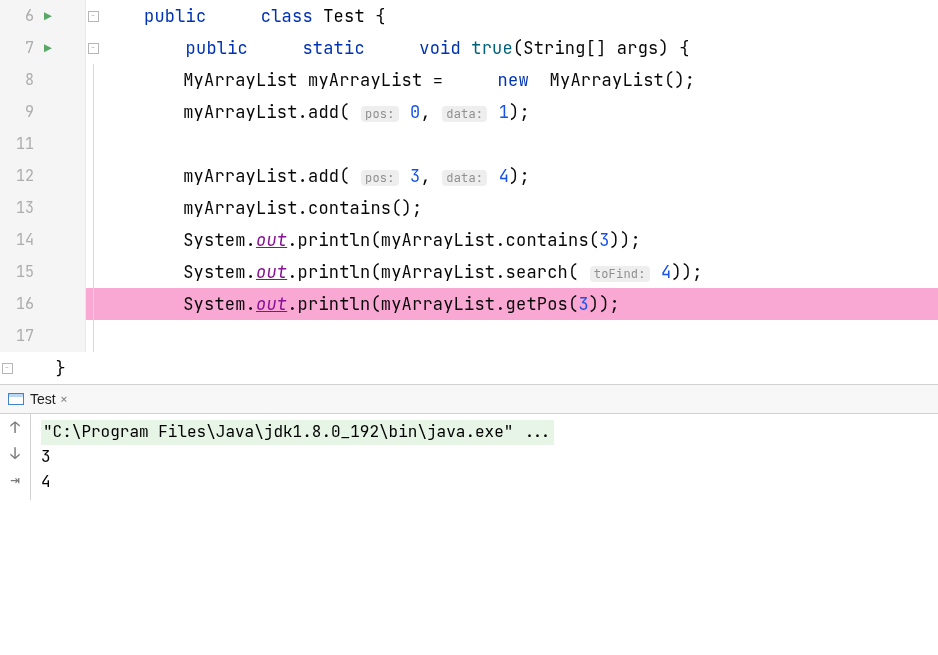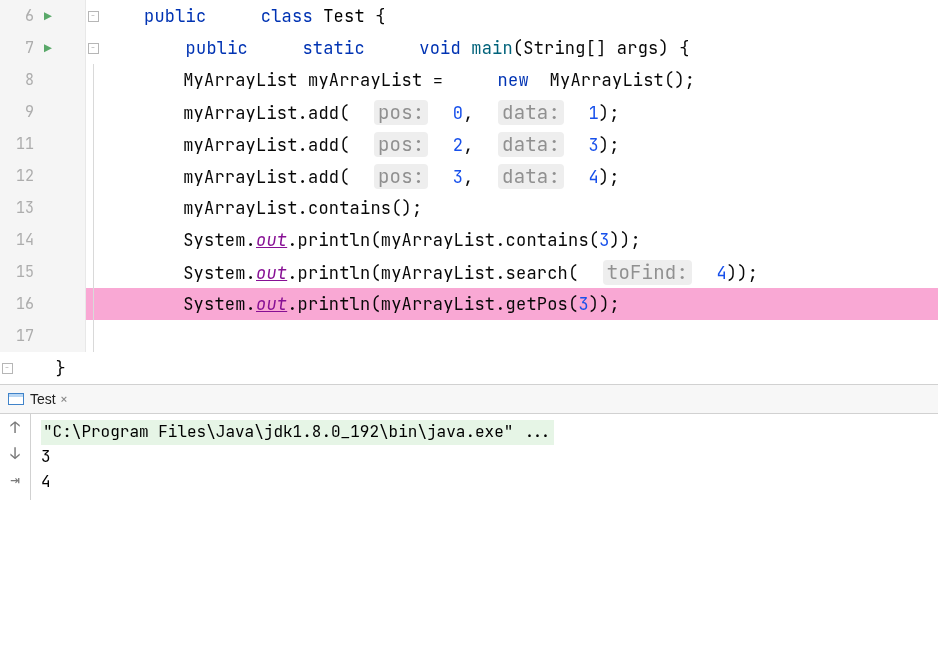--- a/index.html
+++ b/index.html
@@ -86,22 +86,22 @@
   .kw { color: #0033b3; padding-left: 44px; }
   .cls { color: #000; }
   .mname { color: #00627a; }
   .field { color: #871094; font-style: italic; text-decoration: underline; }
   .num { color: #1750eb; }
   .hint {
     background: #eeeeee;
     color: #909090;
     border-radius: 4px;
     padding: 0 4px;
-    font-size: 19px;
-    margin: 0 14px;
+    font-size: 12px;
+    margin: 0 1px;
   }
   .plain { color: #080808; }
 
   
   .run-panel-tab-bar {
     display: flex;
     align-items: center;
     height: 28px;
     border-bottom: 1px solid #d1d1d1;
     background: #f7f7f7;
@@ -173,21 +173,21 @@
       <span class="code"><span class="kw">public</span><span class="plain"> </span><span class="kw">class</span><span class="plain"> </span><span class="cls">Test</span><span class="plain"> {</span></span>
     </div>
     <div class="line">
       <div class="gutter">
         <span class="ln">7</span>
         <span class="run-icon">▶</span>
       </div>
       <div class="fold-col">
         <span class="fold-icon">-</span>
       </div>
-      <span class="code"><span class="plain">    </span><span class="kw">public</span><span class="plain"> </span><span class="kw">static</span><span class="plain"> </span><span class="kw">void</span><span class="plain"> </span><span class="mname">main</span><span class="plain">(String[] args) {</span></span>
+      <span class="code"><span class="plain">    </span><span class="kw">public</span><span class="plain"> </span><span class="kw">static</span><span class="plain"> </span><span class="kw">void</span><span class="plain"> </span><span class="mname">true</span><span class="plain">(String[] args) {</span></span>
     </div>
     <div class="line">
       <div class="gutter">
         <span class="ln">8</span>
       </div>
       <div class="fold-col">
         <span class="fold-line"></span>
       </div>
       <span class="code"><span class="plain">        MyArrayList myArrayList = </span><span class="kw">new</span><span class="plain">  MyArrayList();</span></span>
     </div>
@@ -200,21 +200,20 @@
       </div>
       <span class="code"><span class="plain">        myArrayList.add( </span><span class="hint">pos:</span><span class="plain"> </span><span class="num">0</span><span class="plain">, </span><span class="hint">data:</span><span class="plain"> </span><span class="num">1</span><span class="plain">);</span></span>
     </div>
     <div class="line">
       <div class="gutter">
         <span class="ln">11</span>
       </div>
       <div class="fold-col">
         <span class="fold-line"></span>
       </div>
-      <span class="code"><span class="plain">        myArrayList.add( </span><span class="hint">pos:</span><span class="plain"> </span><span class="num">2</span><span class="plain">, </span><span class="hint">data:</span><span class="plain"> </span><span class="num">3</span><span class="plain">);</span></span>
     </div>
     <div class="line">
       <div class="gutter">
         <span class="ln">12</span>
       </div>
       <div class="fold-col">
         <span class="fold-line"></span>
       </div>
       <span class="code"><span class="plain">        myArrayList.add( </span><span class="hint">pos:</span><span class="plain"> </span><span class="num">3</span><span class="plain">, </span><span class="hint">data:</span><span class="plain"> </span><span class="num">4</span><span class="plain">);</span></span>
     </div>

